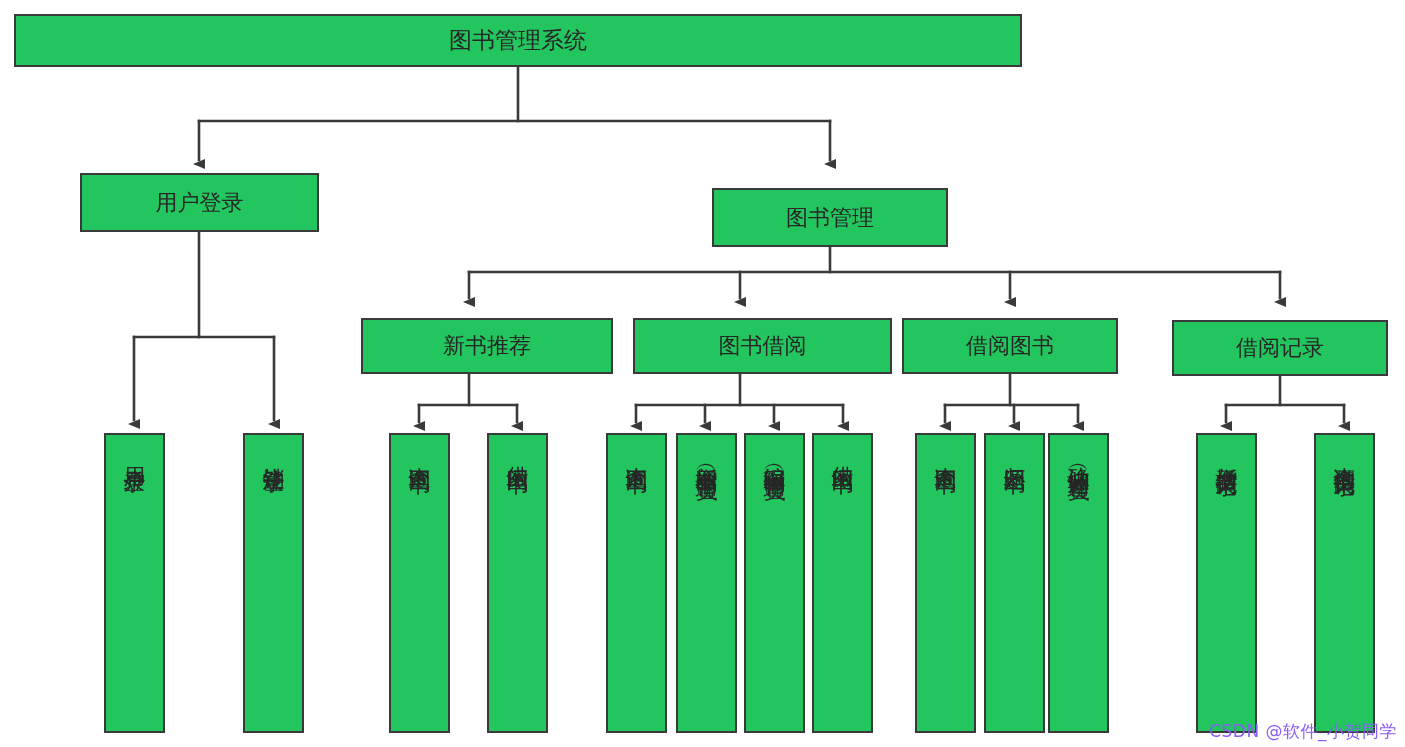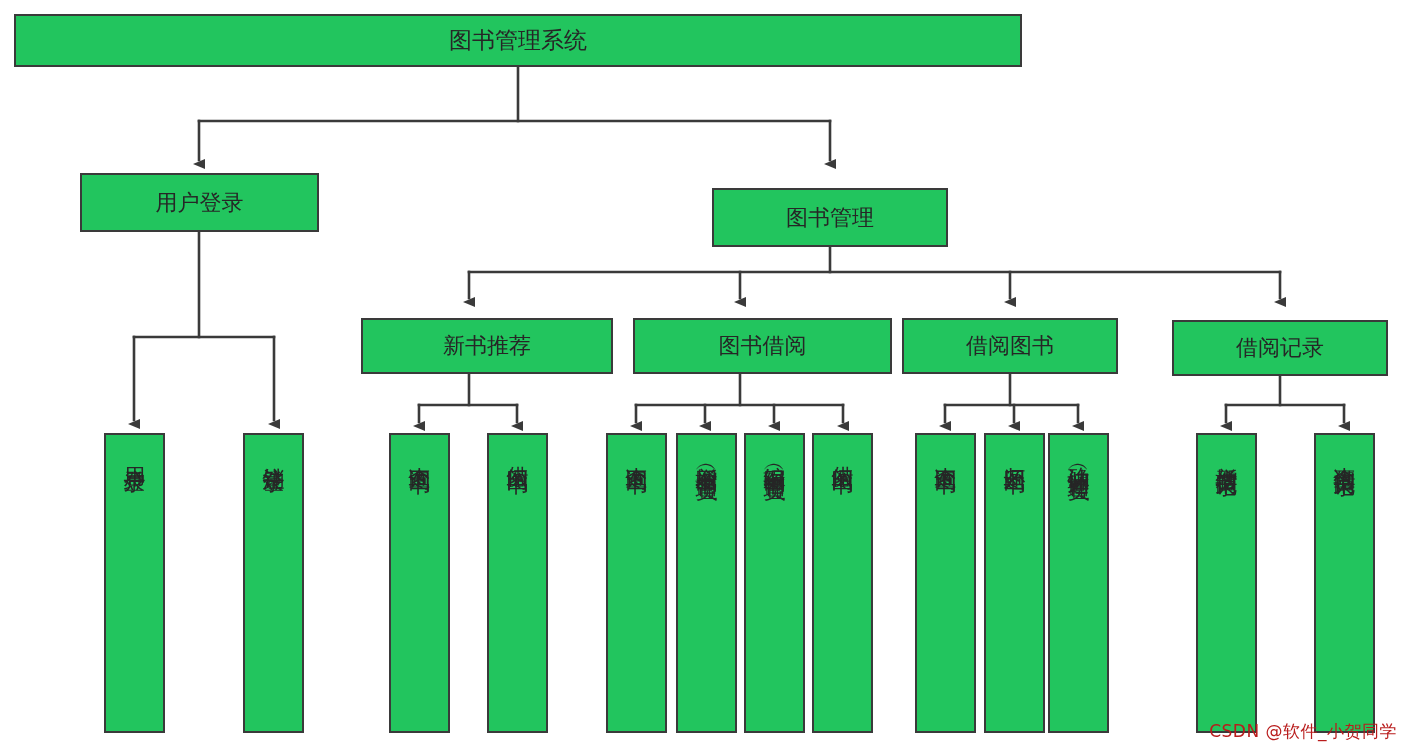--- a/index.html
+++ b/index.html
@@ -66,21 +66,21 @@
     font-size: 22px;
     letter-spacing: 2px;
     line-height: 1;
     white-space: nowrap;
   }
   #watermark {
     position: absolute;
     right: 8px;
     bottom: 4px;
     font-size: 17px;
-    color: #b91c1c;
+    color: #8b5cf6;
     letter-spacing: 0.5px;
     z-index: 5;
     white-space: nowrap;
   }
 </style>
 </head>
 <body>
 
 <div id="diagram-canvas">
 

